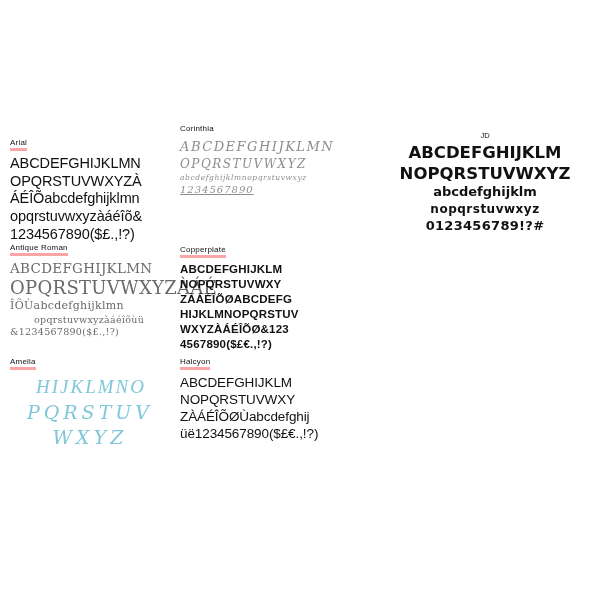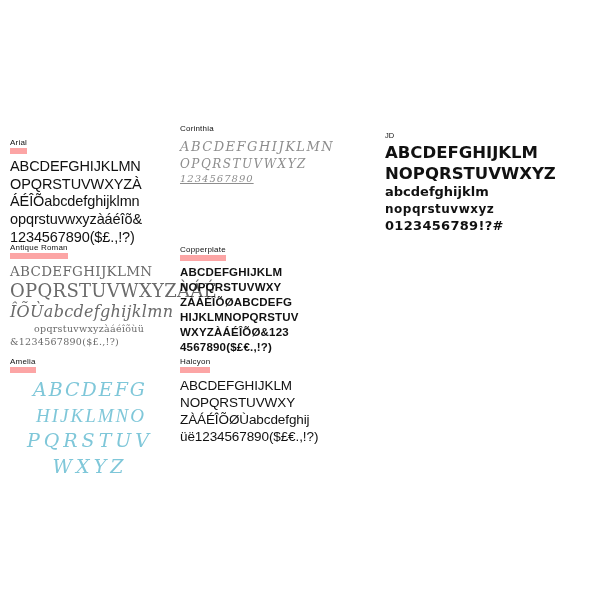--- a/index.html
+++ b/index.html
@@ -31,21 +31,21 @@
 
   .specimen {
     position: absolute;
     width: 100%;
   }
 
   .font-title {
     font-family: "Liberation Sans", sans-serif;
     font-size: 8px;
     color: #111111;
-    border-bottom: 6px solid #fca5a5;
+    border-bottom: 3px solid #fca5a5;
     display: inline-block;
     padding-bottom: 1px;
     margin-bottom: 4px;
     letter-spacing: 0.2px;
   }
   .font-title.no-rule {
     border-bottom: none;
   }
 
   .sample {
@@ -63,21 +63,21 @@
   }
 
   
   .s-antique .sample {
     font-family: "DejaVu Serif", serif;
     color: #6a6a6a;
     letter-spacing: 0.3px;
   }
   .s-antique .l1 { font-size: 13.5px; line-height: 1.25; }
   .s-antique .l2 { font-size: 18px; line-height: 1.25; }
-  .s-antique .l3 { font-size: 16px;  line-height: 1.3; font-style: italic; }
+  .s-antique .l3 { font-size: 11px;  line-height: 1.3; }
   .s-antique .l4 { font-size: 9.5px; line-height: 1.35; margin-left: 24px; }
   .s-antique .l5 { font-size: 9.5px; line-height: 1.35; }
 
   
   .s-amelia .sample {
     font-family: "DejaVu Serif", serif;
     color: #7fc7d9;
     font-size: 19px;
     letter-spacing: 2px;
     line-height: 1.35;
@@ -161,36 +161,36 @@
         <div class="l2">OPQRSTUVWXYZÀÁÉ</div>
         <div class="l3">ÎÕÙabcdefghijklmn</div>
         <div class="l4">opqrstuvwxyzàáéîõùü</div>
         <div class="l5">&amp;1234567890($£.,!?)</div>
       </div>
     </div>
 
     <div class="specimen s-amelia" style="top:350px;">
       <div class="font-title">Amelia</div>
       <div class="sample">
-        <div class="r1">ABCDEFG</div>
         <div class="r2">HIJKLMNO</div>
         <div class="r3">PQRSTUV</div>
         <div class="r4">WXYZ</div>
       </div>
     </div>
 
   </div>
 
   <div class="col col-2">
 
     <div class="specimen s-corinthia" style="top:117px;">
       <div class="font-title no-rule">Corinthia</div>
       <div class="sample">
         <div class="c1">ABCDEFGHIJKLMN</div>
         <div class="c2">OPQRSTUVWXYZ</div>
+        <div class="c3">abcdefghijklmnopqrstuvwxyz</div>
         <div class="c4">1234567890</div>
       </div>
     </div>
 
     <div class="specimen s-copper" style="top:238px;">
       <div class="font-title">Copperplate</div>
       <div class="sample">
         <div>ABCDEFGHIJKLM</div>
         <div>NOPQRSTUVWXY</div>
         <div>ZÀÁÉÎÕØABCDEFG</div>
@@ -207,21 +207,21 @@
         <div>NOPQRSTUVWXY</div>
         <div>ZÀÁÉÎÕØÙabcdefghij</div>
         <div>üё1234567890($£€.,!?)</div>
       </div>
     </div>
 
   </div>
 
   <div class="col col-3">
 
-    <div class="specimen s-jd" style="top:124px;">
+    <div class="specimen s-jd" style="top:124px;text-align:center;">
       <div class="title-jd">JD</div>
       <div class="sample">
         <div class="j1">ABCDEFGHIJKLM</div>
         <div class="j1">NOPQRSTUVWXYZ</div>
         <div class="j2">abcdefghijklm</div>
         <div class="j3">nopqrstuvwxyz</div>
         <div class="j4">0123456789!?#</div>
       </div>
     </div>
 

